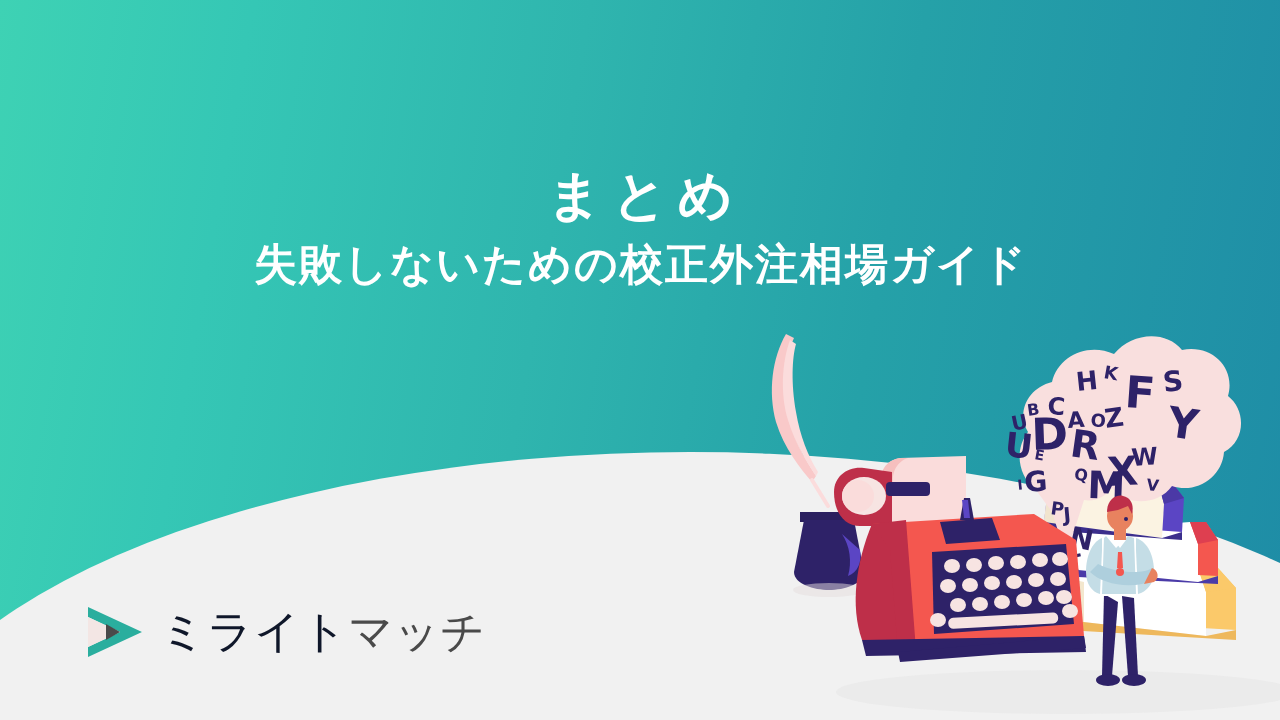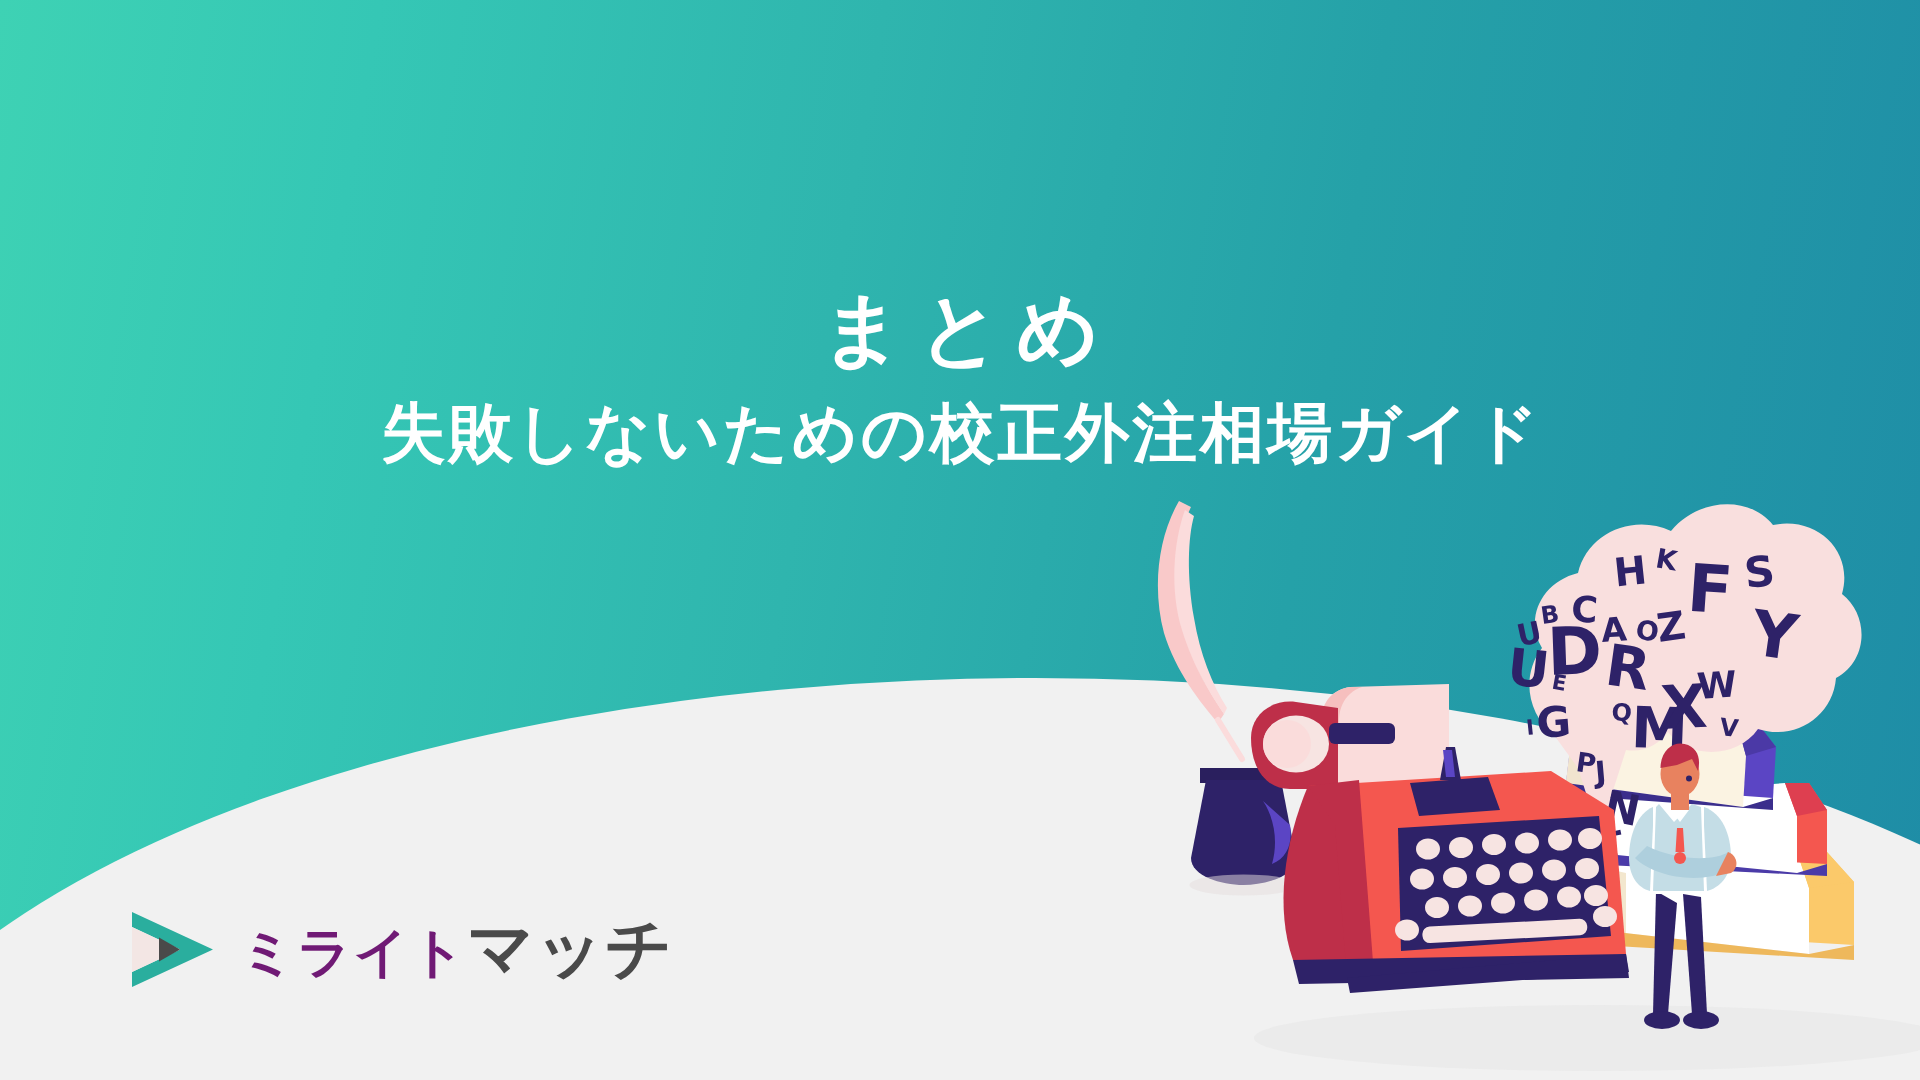--- a/index.html
+++ b/index.html
@@ -41,21 +41,20 @@
     z-index:6;
     pointer-events:none;
   }
   .title-line1 {
     color:#ffffff;
     font-size:54px;
     font-weight:bold;
     letter-spacing:10px;
     line-height:1.32;
     text-indent:10px;
-    margin-top:25px;
   }
   .title-line2 {
     color:#ffffff;
     font-size:43px;
     font-weight:bold;
     letter-spacing:2px;
     line-height:1.28;
     margin-top:6px;
     text-indent:2px;
   }
@@ -66,30 +65,30 @@
     left:84px;
     bottom:58px;
     display:flex;
     align-items:center;
     gap:14px;
     z-index:8;
   }
   .logo-mark { width:62px; height:58px; display:block; }
   .logo-text { display:flex; align-items:baseline; }
   .logo-text-a {
-    color:#701a75;
-    font-size:36px;
-    font-weight:bold;
+    color:#0f172a;
+    font-size:45px;
+    font-weight:normal;
     letter-spacing:1px;
     font-family:"DejaVu Sans",sans-serif;
   }
   .logo-text-b {
     color:#4A4A4A;
     font-size:44px;
-    font-weight:bold;
+    font-weight:normal;
     letter-spacing:1px;
     font-family:"DejaVu Sans",sans-serif;
   }
 
   
   .illustration {
     position:absolute;
     right:-6px;
     bottom:0px;
     width:520px;

